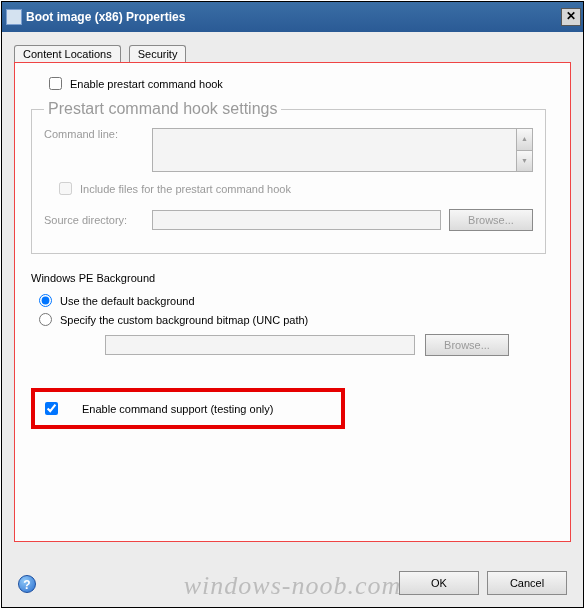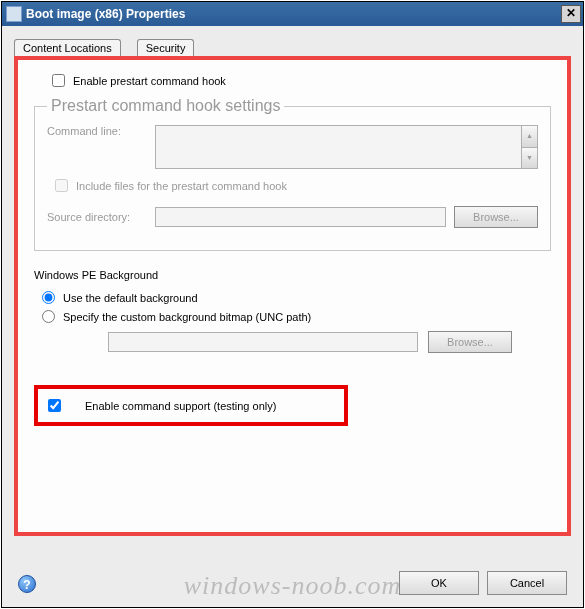--- a/index.html
+++ b/index.html
@@ -21,21 +21,21 @@
     margin: 1px;
     background: #ececec;
     display: flex;
     flex-direction: column;
     position: relative;
   }
   
   .titlebar {
     background: linear-gradient(to bottom, #3a6ea5, #2a5a95);
     color: #fff;
-    height: 24px;
+    height: 30px;
     display: flex;
     align-items: center;
     padding: 0 2px 0 4px;
     font-size: 12px;
     font-weight: bold;
   }
   .titlebar .sysicon {
     width: 16px;
     height: 16px;
     background: #d4e2f0;
@@ -61,21 +61,21 @@
   .content {
     flex: 1;
     padding: 10px 12px 8px 12px;
     position: relative;
   }
   
   .tabrows { margin-bottom: 0; }
   .tabrow {
     display: flex;
     align-items: flex-end;
-    gap: 17px;
+    gap: 9px;
     height: 20px;
   }
   .tab {
     border: 1px solid #8a8a8a;
     border-bottom: none;
     border-radius: 3px 3px 0 0;
     padding: 2px 8px 2px 8px;
     background: #f4f4f4;
     font-size: 11px;
     cursor: pointer;
@@ -85,23 +85,23 @@
   }
   .tab.active {
     background: #fdfdfd;
     border-bottom: 1px solid #fdfdfd;
     z-index: 2;
     padding-bottom: 3px;
     margin-bottom: -1px;
     font-weight: normal;
   }
   .tabpanel {
-    border: 4px solid #ef4444;
+    border: 1px solid #ef4444;
     background: #fdfdfd;
-    padding: 14px 16px 20px 16px;
+    padding: 14px 24px 20px 16px;
     min-height: 480px;
     position: relative;
   }
   
   .chkrow {
     display: flex;
     align-items: center;
     gap: 6px;
     margin-bottom: 10px;
   }
@@ -275,21 +275,21 @@
           <div class="flabel">Command line:</div>
           <div class="multiline-wrap">
             <textarea class="multiline" disabled="" style=""></textarea>
             <div class="spinbtns">
               <div>▲</div>
               <div>▼</div>
             </div>
           </div>
         </div>
 
-        <div class="chkrow" style="margin:10px 0 14px 8px;">
+        <div class="chkrow" style="margin:10px 0 14px 15px;">
           <input type="checkbox" disabled="" id="cb-include" style="">
           <label for="cb-include">Include files for the prestart command hook</label>
         </div>
 
         <div class="frow">
           <div class="flabel">Source directory:</div>
           <input class="txt" disabled="" value="" style="">
           <button class="btn" disabled="">Browse...</button>
         </div>
       </fieldset>

